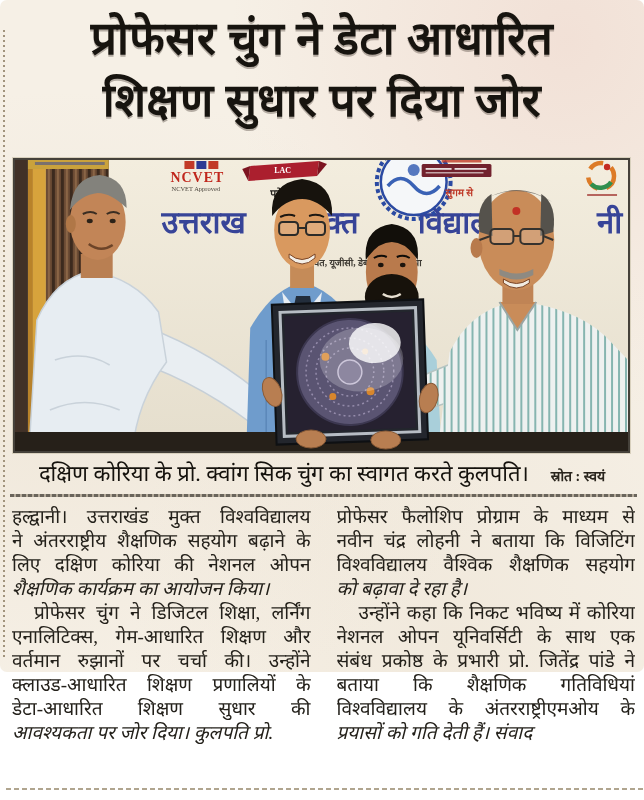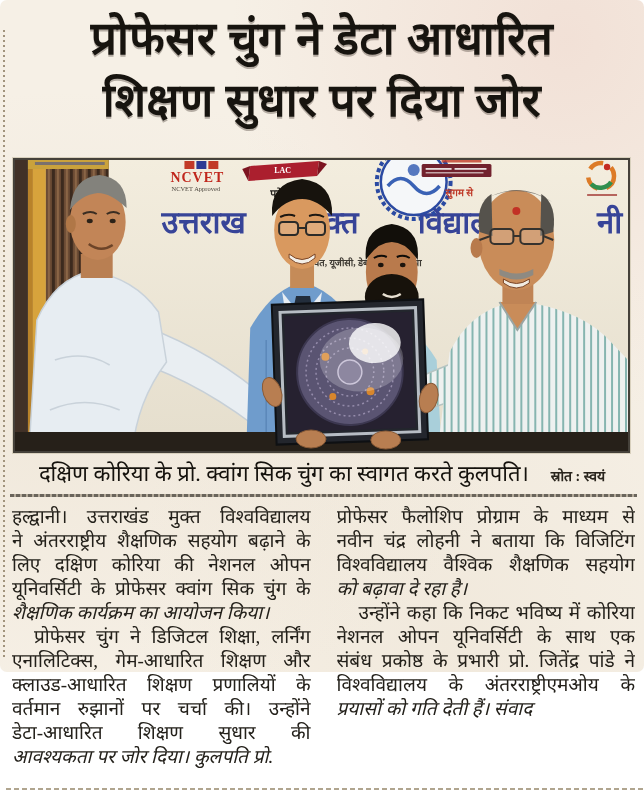--- a/index.html
+++ b/index.html
@@ -218,36 +218,36 @@
     <span class="caption-src">स्रोत : स्वयं</span>
   </div>
 
   <div class="divider"></div>
 
   <div class="columns">
     <div class="col">
       <div class="line">हल्द्वानी। उत्तराखंड मुक्त विश्वविद्यालय</div>
       <div class="line">ने अंतरराष्ट्रीय शैक्षणिक सहयोग बढ़ाने के</div>
       <div class="line">लिए दक्षिण कोरिया की नेशनल ओपन</div>
-      <div class="line">यूनिवर्सिटी के प्रोफेसर क्वांग सिक चुंग के</div>
       <div class="line end">शैक्षणिक कार्यक्रम का आयोजन किया।</div>
       <div class="line indent">प्रोफेसर चुंग ने डिजिटल शिक्षा, लर्निंग</div>
       <div class="line">एनालिटिक्स, गेम-आधारित शिक्षण और</div>
+      <div class="line">वर्तमान रुझानों पर चर्चा की। उन्होंने</div>
       <div class="line">क्लाउड-आधारित शिक्षण प्रणालियों के</div>
-      <div class="line">वर्तमान रुझानों पर चर्चा की। उन्होंने</div>
       <div class="line">डेटा-आधारित शिक्षण सुधार की</div>
       <div class="line end">आवश्यकता पर जोर दिया। कुलपति प्रो.</div>
     </div>
     <div class="col">
       <div class="line">प्रोफेसर फैलोशिप प्रोग्राम के माध्यम से</div>
       <div class="line">नवीन चंद्र लोहनी ने बताया कि विजिटिंग</div>
       <div class="line">विश्वविद्यालय वैश्विक शैक्षणिक सहयोग</div>
       <div class="line end">को बढ़ावा दे रहा है।</div>
       <div class="line indent">उन्होंने कहा कि निकट भविष्य में कोरिया</div>
       <div class="line">नेशनल ओपन यूनिवर्सिटी के साथ एक</div>
       <div class="line">संबंध प्रकोष्ठ के प्रभारी प्रो. जितेंद्र पांडे ने</div>
+      <div class="line">बताया कि शैक्षणिक गतिविधियां</div>
       <div class="line">विश्वविद्यालय के अंतरराष्ट्रीएमओय के</div>
       <div class="line end">प्रयासों को गति देती हैं। संवाद</div>
     </div>
   </div>
 
   <div class="bottom-rule"></div>
 </div>
 
 </body></html>

